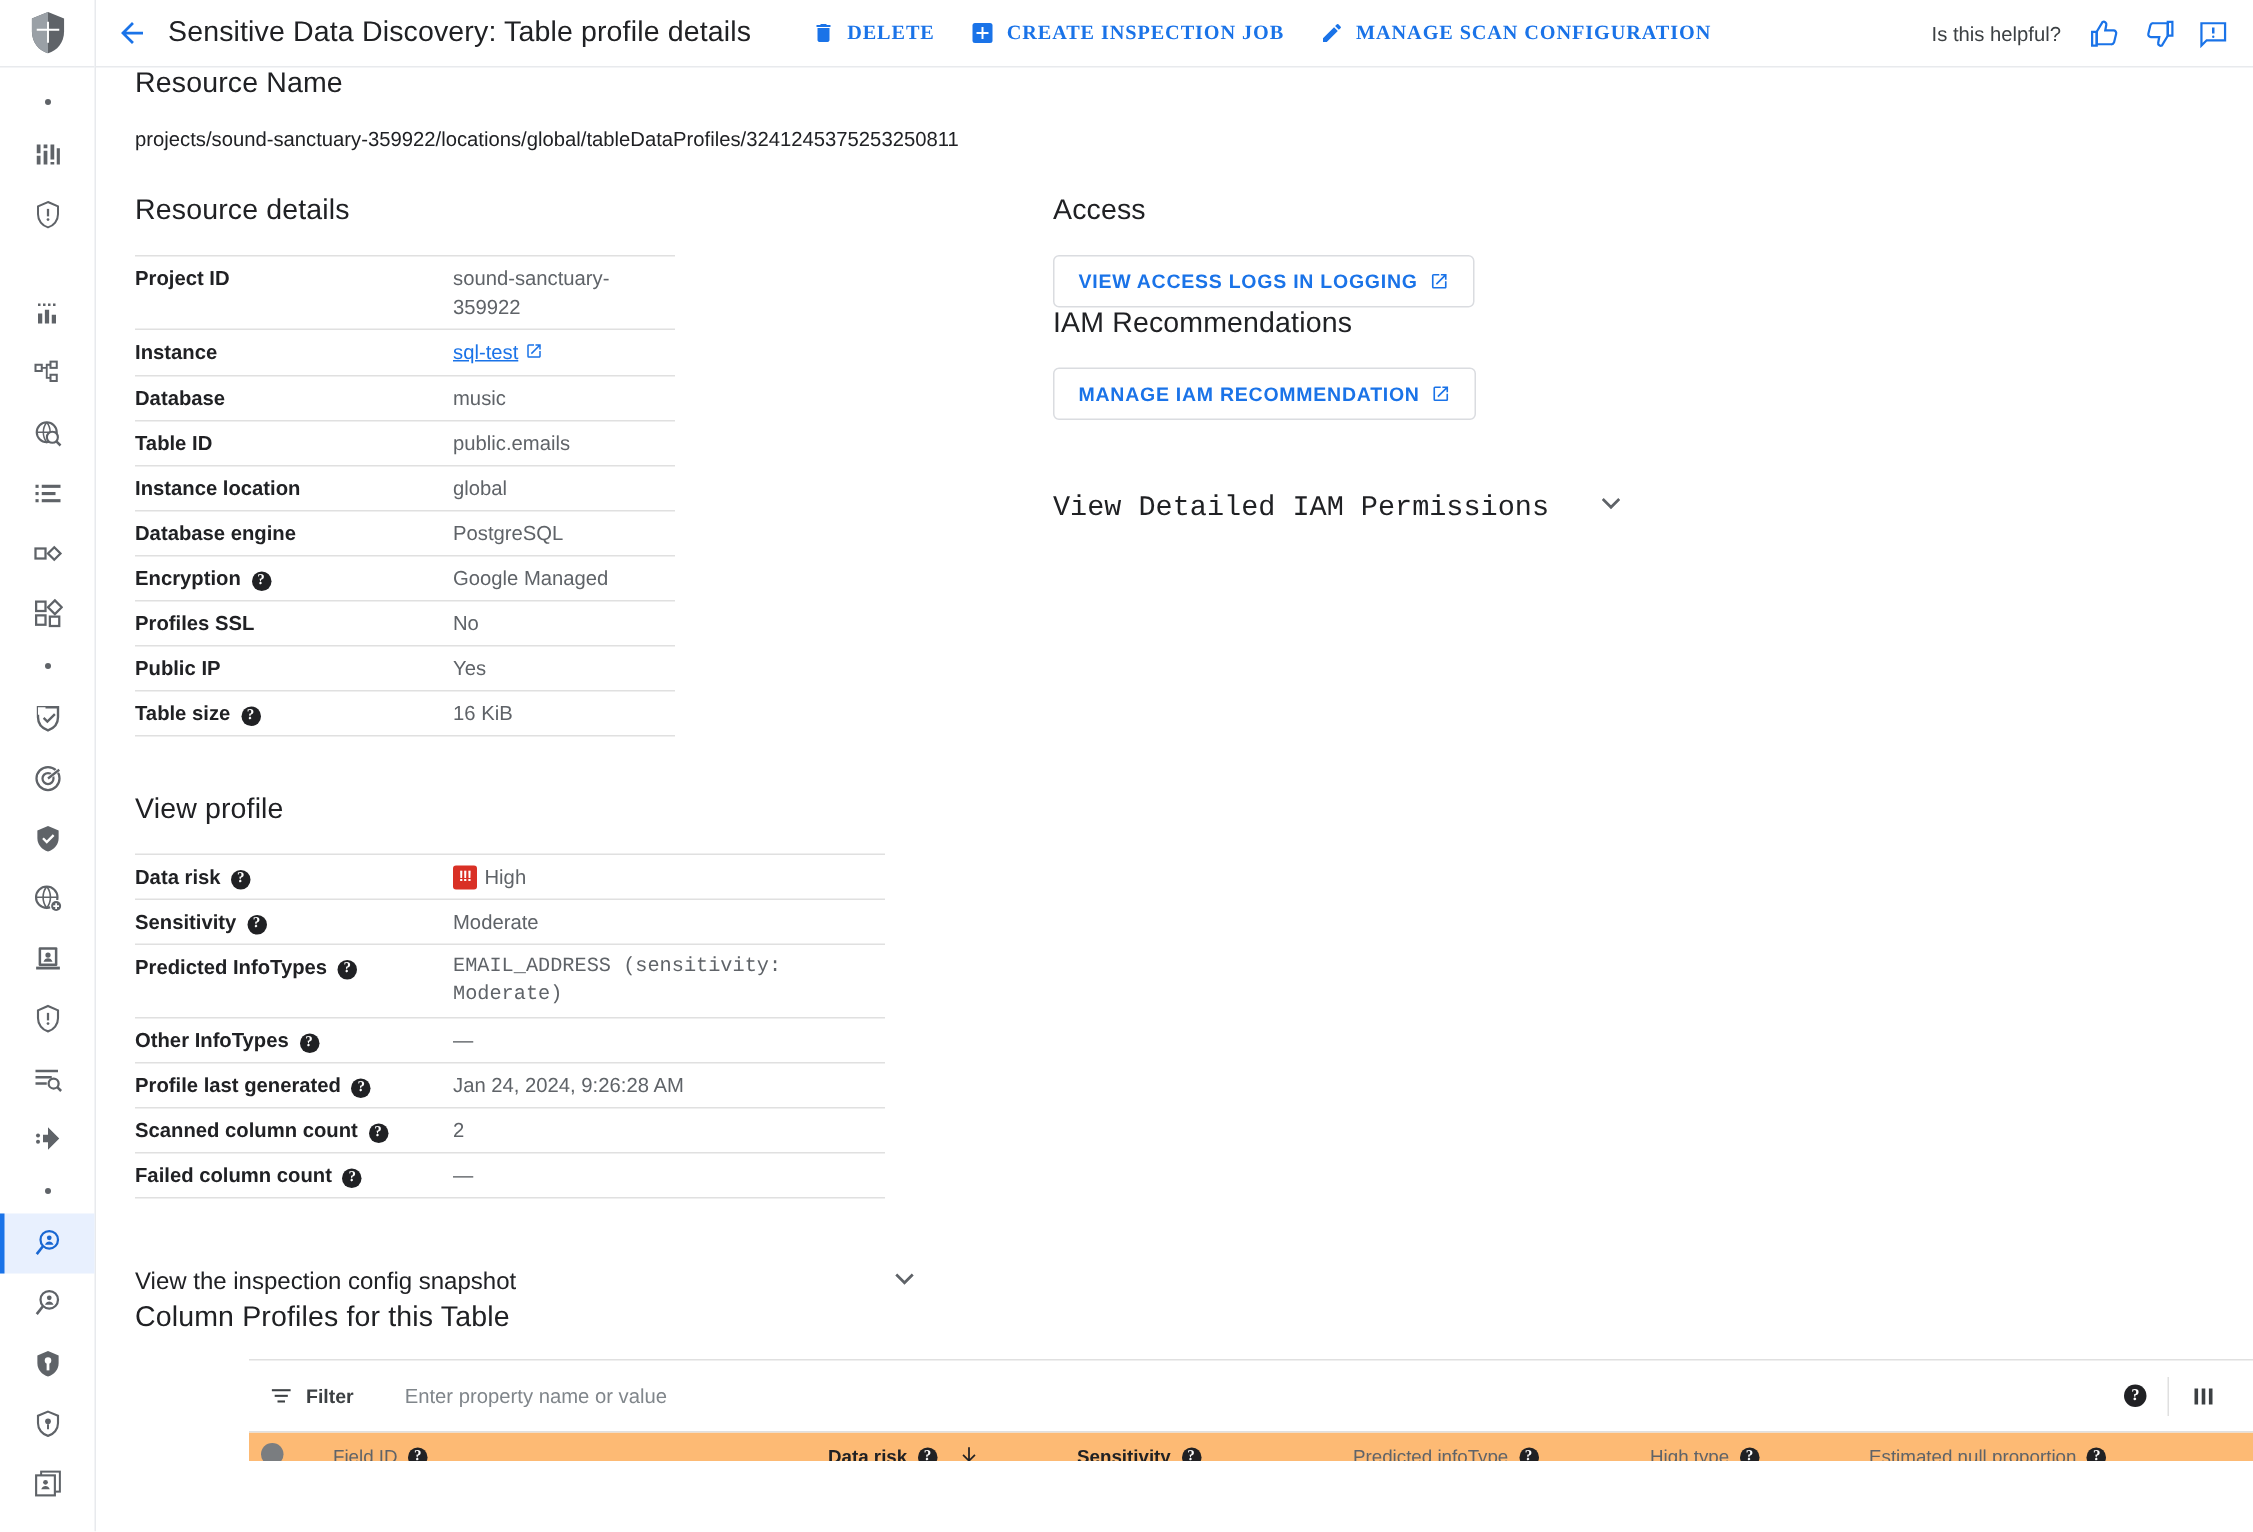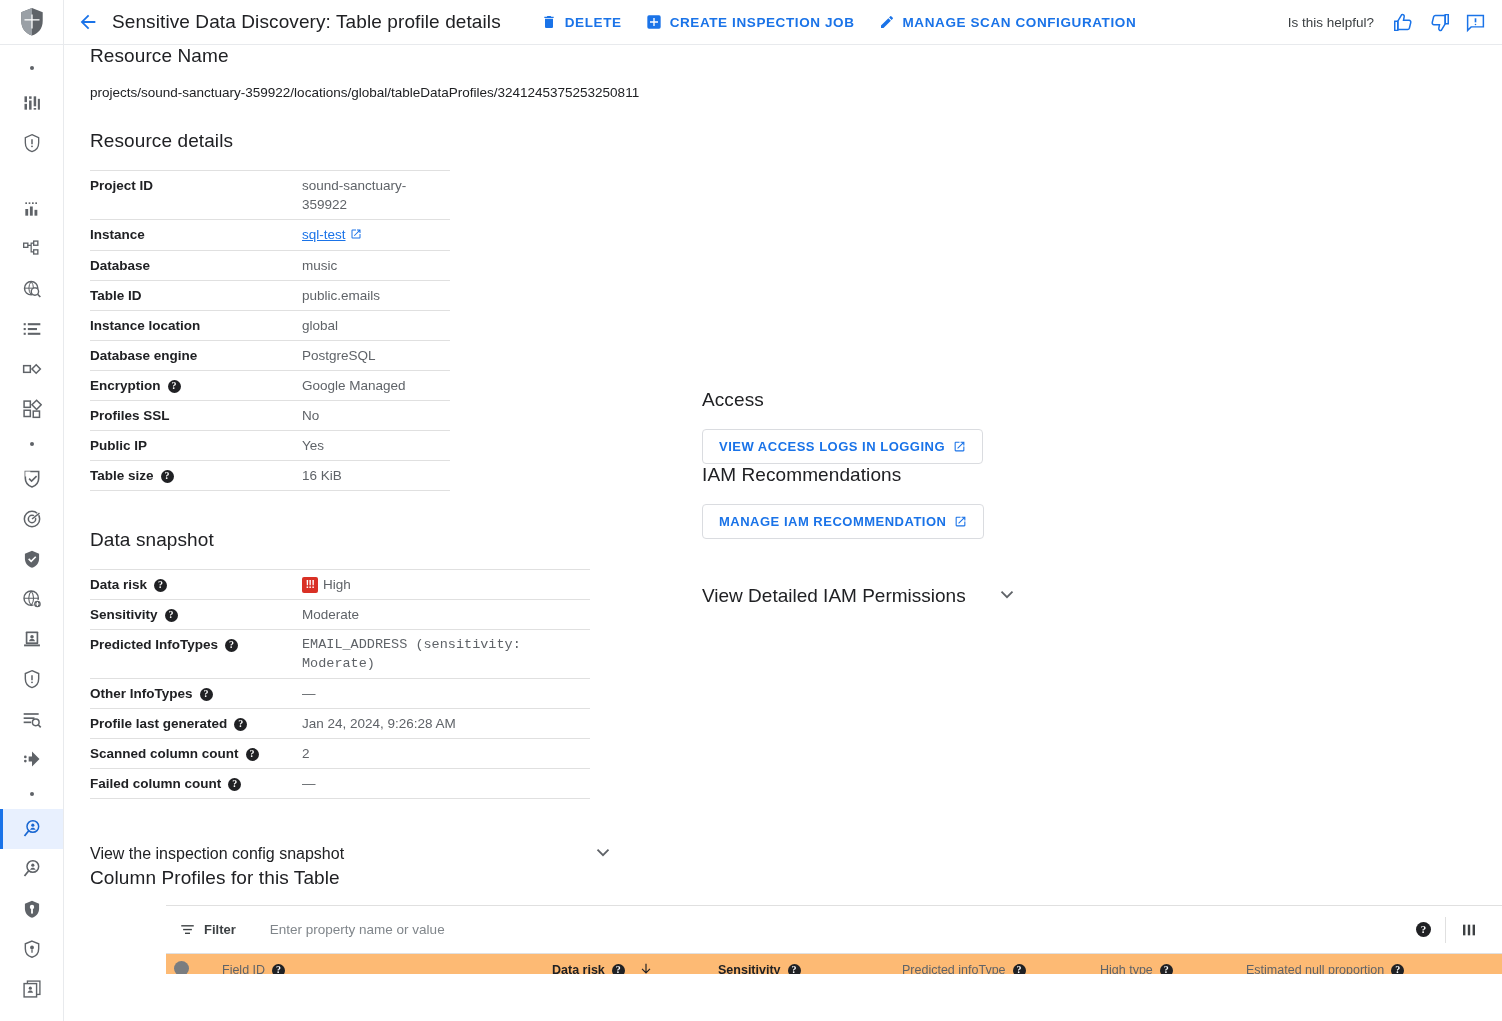--- a/index.html
+++ b/index.html
@@ -60,42 +60,42 @@
   .page-title {
     font-size: 19px; color: #202124; white-space: nowrap;
     margin-right: 28px; letter-spacing: .1px;
   }
   .tb-actions { display: flex; align-items: center; gap: 0px; }
   .tb-btn {
     display: inline-flex; align-items: center; gap: 8px;
     color: #1a73e8; font-size: 13.5px; font-weight: bold;
     letter-spacing: .6px; padding: 6px 12px; white-space: nowrap;
     background: none; border: 0; cursor: pointer;
-    font-family: Liberation Sans, sans-serif;
+    font-family: Liberation Serif, serif;
   }
   .tb-right { margin-left: auto; display: flex; align-items: center; gap: 10px; }
   .helpful-label { font-size: 13.5px; color: #3c4043; white-space: nowrap; margin-right: 6px;}
   .icon-btn { display: flex; align-items: center; justify-content: center; width: 26px; height: 26px; color:#1a73e8; }
 
   
   .content {
     flex: 1 1 auto; overflow: hidden;
     padding: 0 0 0 0; position: relative;
   }
   .pad { padding: 0 24px 0 26px; }
   h2.sec {
     font-size: 19px; font-weight: normal; color: #202124;
     margin: 0; letter-spacing: .1px;
   }
   .resource-name-h { margin-top: 26px; }
   .resource-name-val {
     margin-top: 18px; font-size: 13.5px; color: #202124;
   }
 
-  .cols { display: flex; margin-top: 30px; align-items: center; }
+  .cols { display: flex; margin-top: 30px; }
   .col-left { width: 524px; flex: 0 0 524px; }
   .col-right { flex: 1 1 auto; padding-left: 88px; }
 
   
   .kv { width: 100%; border-collapse: collapse; margin-top: 18px; }
   .kv tr { border-bottom: 1px solid #e0e0e0; }
   .kv tr:first-child { border-top: 1px solid #e0e0e0; }
   .kv td { padding: 5px 0 5px 0; vertical-align: top; font-size: 13.5px; line-height: 19px; }
   .kv td.k { font-weight: bold; color: #202124; width: 212px; white-space: nowrap; }
   .kv td.v { color: #5f6368; }
@@ -133,21 +133,21 @@
     border: 1px solid #dadce0; border-radius: 4px;
     background: #fff; color: #1a73e8;
     font-size: 13px; font-weight: bold; letter-spacing: .5px;
     padding: 9px 16px; margin-top: 18px; cursor: pointer;
     font-family: "Liberation Sans", sans-serif;
   }
   .iam-h { margin-top: 42px; }
   .expander {
     display: flex; align-items: center; gap: 30px; margin-top: 44px; cursor: pointer;
   }
-  .expander .t { font-size: 19px; color: #202124; }
+  .expander .t { font-size: 19px; color: #202124; font-family: Liberation Mono, monospace; }
   .chev { color: #5f6368; }
 
   
   .insp-exp {
     display: flex; align-items: center; margin-top: 42px;
     width: 524px; cursor: pointer;
   }
   .insp-exp .t { font-size: 16px; color: #202124; }
   .insp-exp .chev { margin-left: auto; }
 
@@ -525,21 +525,21 @@
                   <td class="k"><span>Public IP</span></td>
                   <td class="v">Yes</td>
                 </tr>
                 <tr>
                   <td class="k"><span>Table size</span><span class="help-i">?</span></td>
                   <td class="v">16 KiB</td>
                 </tr>
               </tbody>
             </table>
 
-            <h2 class="sec" style="margin-top:38px">Data snapshot</h2>
+            <h2 class="sec" style="margin-top:38px">View profile</h2>
             <table class="kv kv-dp">
               <tbody>
                 <tr>
                   <td class="k"><span>Data risk</span><span class="help-i">?</span></td>
                   <td class="v">
                     <span class="chip-line">
                       <span class="sev high">!!!</span>
                       <span>High</span>
                     </span>
                   </td>

